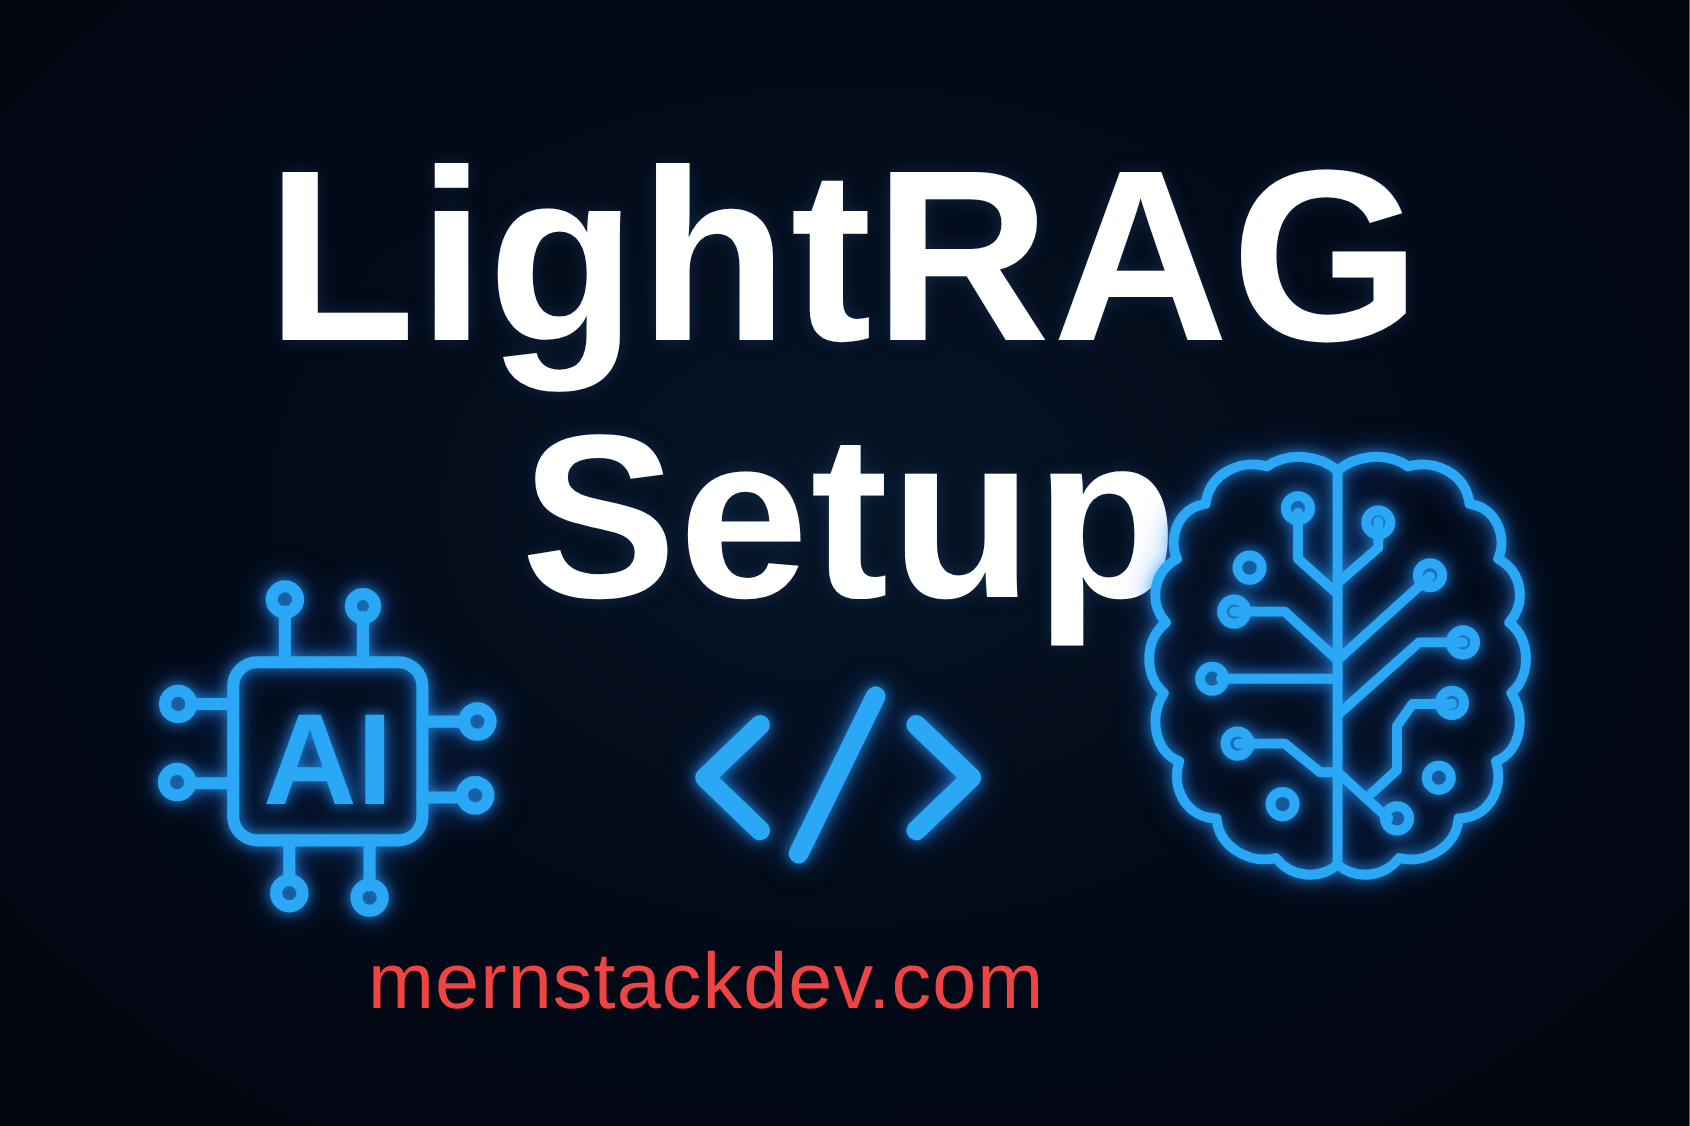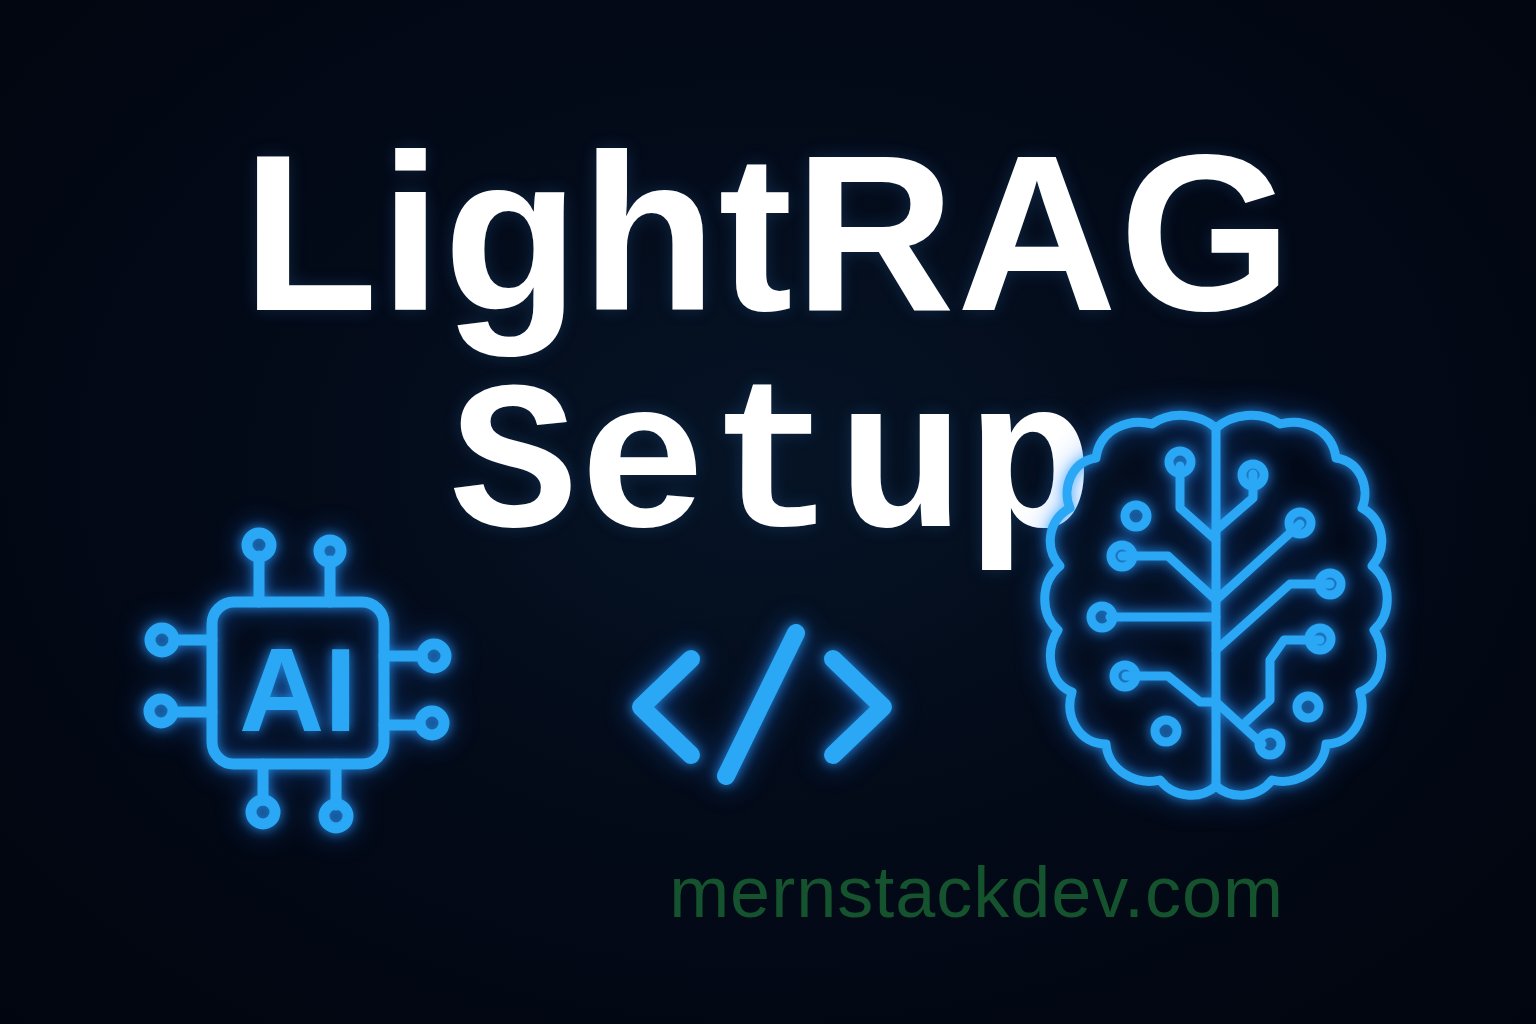--- a/index.html
+++ b/index.html
@@ -8,24 +8,24 @@
     background: radial-gradient(ellipse at 50% 45%, #061426 0%, #030a18 45%, #01050f 100%);
     position:relative;
     font-family: "Liberation Sans", "DejaVu Sans", sans-serif;
   }
   .title-line {
     position:absolute; left:0; width:1536px; text-align:center;
     color:#ffffff; font-weight:bold; letter-spacing:2px;
     text-shadow: 0 0 18px rgba(80,160,255,0.18);
   }
   #title1 { top:118px; font-size:222px; line-height:230px; }
-  #title2 { top:360px; font-size:212px; line-height:220px; padding-left:10px; box-sizing:border-box;font-family:Liberation Mono, monospace; }
+  #title2 { top:360px; font-size:212px; line-height:220px; padding-left:10px; box-sizing:border-box; }
   .url {
-    position:absolute; left:0; width:1284px; top:852px; text-align:right;
-    color:#14532d; font-size:72px; line-height:80px; letter-spacing:1px;
+    position:absolute; left:0; width:1284px; top:852px; text-align:center;
+    color:#ef4444; font-size:72px; line-height:80px; letter-spacing:1px;
   }
   .icon { position:absolute; }
   .glow { filter: drop-shadow(0 0 6px rgba(40,160,255,0.8)) drop-shadow(0 0 14px rgba(30,120,255,0.45)); }
 </style>
 </head>
 <body>
 
 <div id="title1" class="title-line">LightRAG</div>
 <div id="title2" class="title-line">Setup</div>
 

